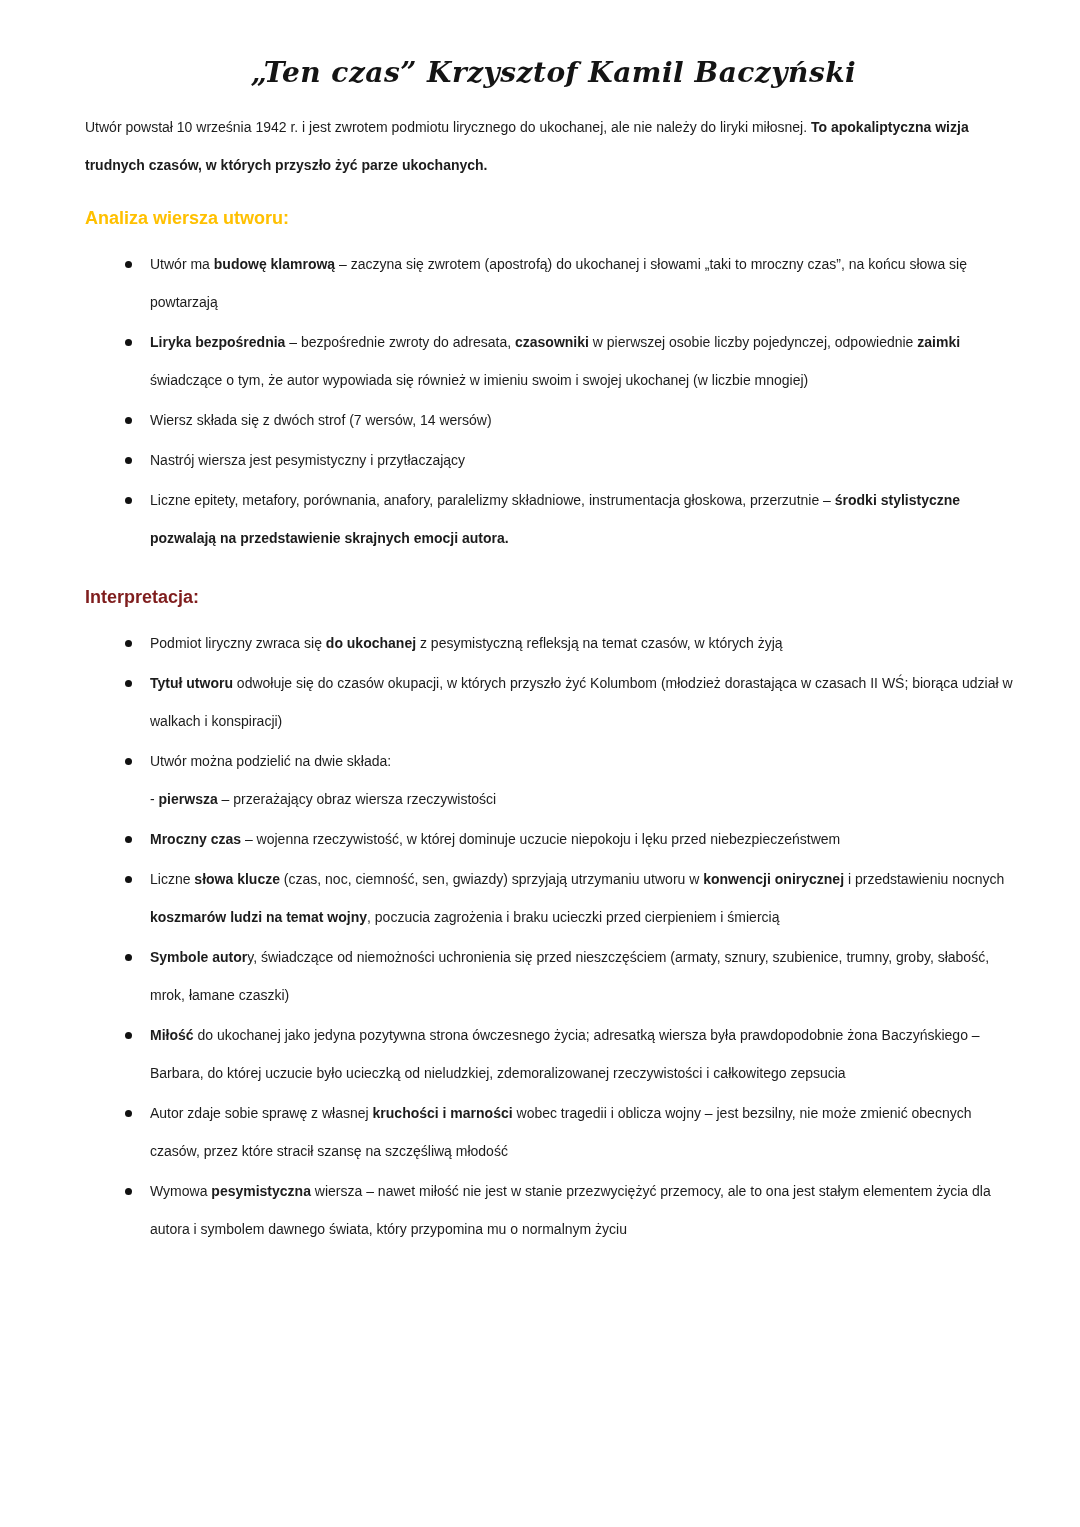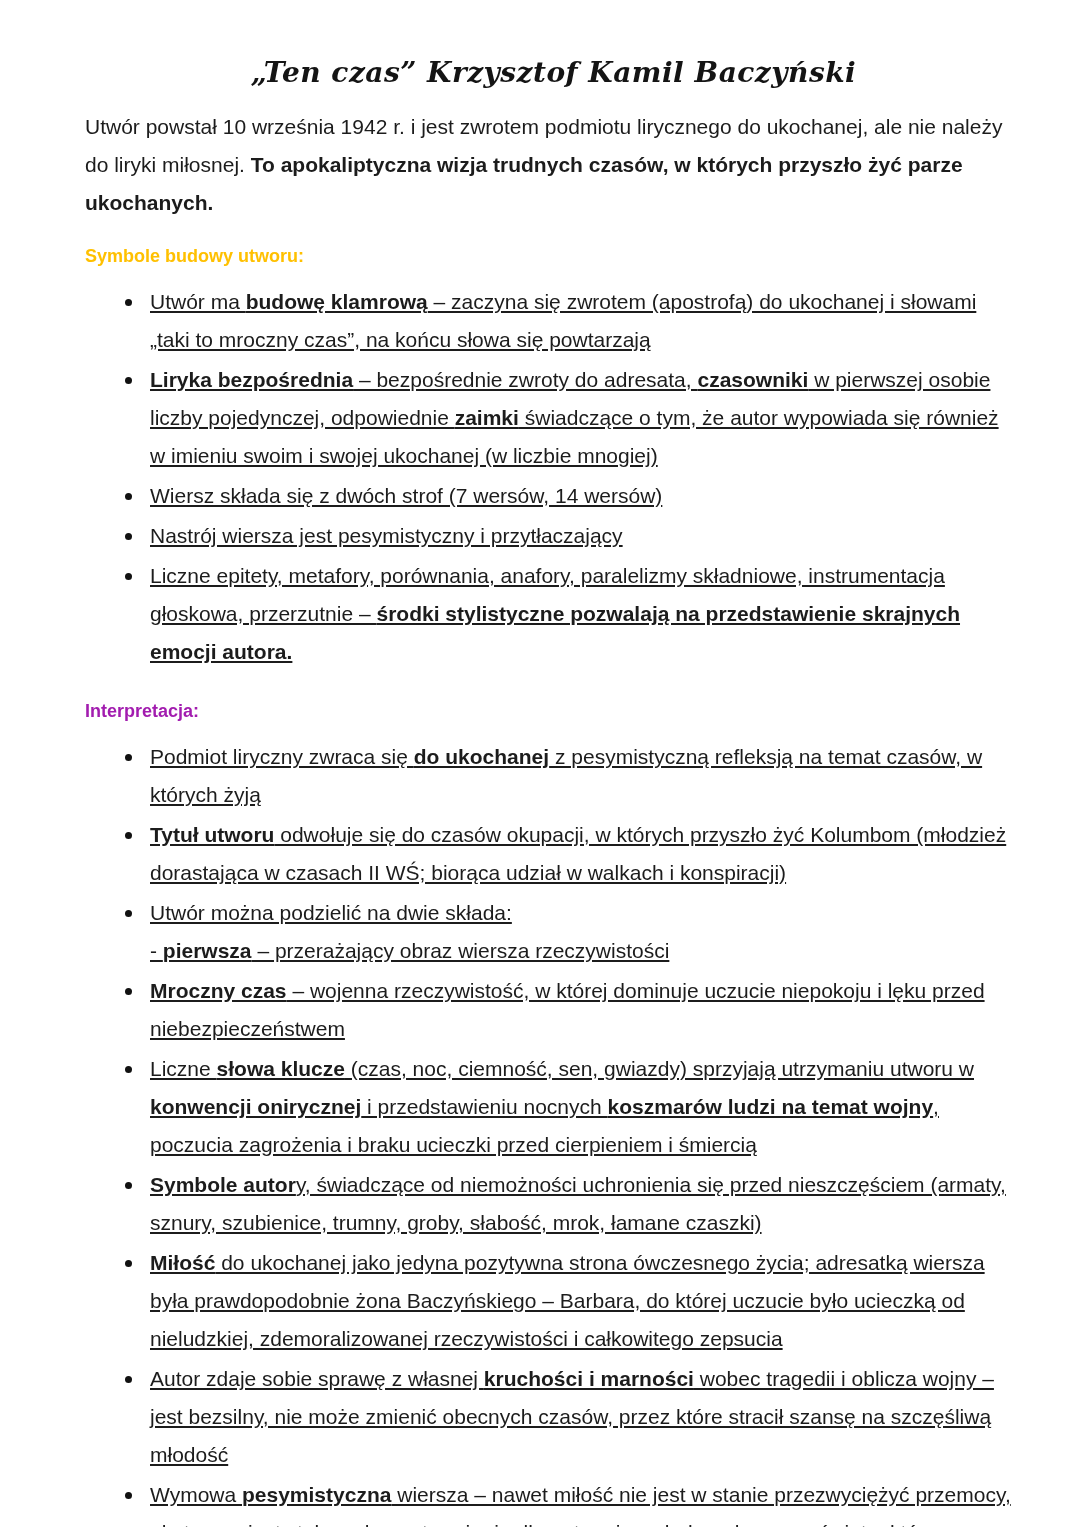--- a/index.html
+++ b/index.html
@@ -21,41 +21,40 @@
     font-family: "DejaVu Serif", serif;
     font-style: italic;
     font-weight: 700;
     font-size: 28px;
     letter-spacing: 0.5px;
     color: #141414;
     margin-bottom: 18px;
     line-height: 34px;
   }
   .body-text, .intro, .bullets {
-    font-size: 21px;
+    font-size: 14px;
     line-height: 38px;
   }
   .intro {
     margin-bottom: 20px;
     padding-right: 2px;
   }
   .section-heading {
     font-size: 18px;
     font-weight: 700;
     line-height: 28px;
     margin-bottom: 13px;
   }
   section { margin-bottom: 26px; }
   .bullets { list-style: none; }
   .bullets li {
     position: relative;
     padding-left: 65px;
     padding-right: 4px;
     margin-bottom: 2px;
-    text-decoration: underline;
   }
   .bullets li::before {
     content: '';
     position: absolute;
     left: 40px;
     top: 16px;
     width: 7px;
     height: 7px;
     border-radius: 50%;
     background: #111111;
@@ -65,42 +64,42 @@
 </head>
 <body>
 
 <div class="page">
 
   <h1 class="title">„Ten czas” Krzysztof Kamil Baczyński</h1>
 
   <p class="intro body-text"><span>Utwór powstał 10 września 1942 r. i jest zwrotem podmiotu lirycznego do ukochanej, ale nie należy do liryki miłosnej. </span><span class="b">To apokaliptyczna wizja trudnych czasów, w których przyszło żyć parze ukochanych.</span></p>
 
   <section>
-    <h2 class="section-heading" style="color: rgb(255, 192, 0);">Symbole budowy utworu:</h2>
+    <h2 class="section-heading" style="color: rgb(255, 192, 0);">Analiza wiersza utworu:</h2>
     <ul class="bullets">
         <li>
           <div class="line"><span>Utwór ma </span><span class="b">budowę klamrową</span><span> – zaczyna się zwrotem (apostrofą) do ukochanej i słowami „taki to mroczny czas”, na końcu słowa się powtarzają</span></div>
         </li>
         <li>
           <div class="line"><span class="b">Liryka bezpośrednia</span><span> – bezpośrednie zwroty do adresata, </span><span class="b">czasowniki</span><span> w pierwszej osobie liczby pojedynczej, odpowiednie </span><span class="b">zaimki</span><span> świadczące o tym, że autor wypowiada się również w imieniu swoim i swojej ukochanej (w liczbie mnogiej)</span></div>
         </li>
         <li>
           <div class="line"><span>Wiersz składa się z dwóch strof (7 wersów, 14 wersów)</span></div>
         </li>
         <li>
           <div class="line"><span>Nastrój wiersza jest pesymistyczny i przytłaczający</span></div>
         </li>
         <li>
           <div class="line"><span>Liczne epitety, metafory, porównania, anafory, paralelizmy składniowe, instrumentacja głoskowa, przerzutnie – </span><span class="b">środki stylistyczne pozwalają na przedstawienie skrajnych emocji autora.</span></div>
         </li>
       </ul>
   </section>
 
   <section>
-    <h2 class="section-heading" style="color: #a21caf;">Interpretacja:</h2>
+    <h2 class="section-heading" style="color: #7f1d1d;">Interpretacja:</h2>
     <ul class="bullets">
         <li>
           <div class="line"><span>Podmiot liryczny zwraca się </span><span class="b">do ukochanej</span><span> z pesymistyczną refleksją na temat czasów, w których żyją</span></div>
         </li>
         <li>
           <div class="line"><span class="b">Tytuł utworu</span><span> odwołuje się do czasów okupacji, w których przyszło żyć Kolumbom (młodzież dorastająca w czasach II WŚ; biorąca udział w walkach i konspiracji)</span></div>
         </li>
         <li>
           <div class="line"><span>Utwór można podzielić na dwie składa:</span></div>
           <div class="line"><span>- </span><span class="b">pierwsza</span><span> – przerażający obraz wiersza rzeczywistości</span></div>

